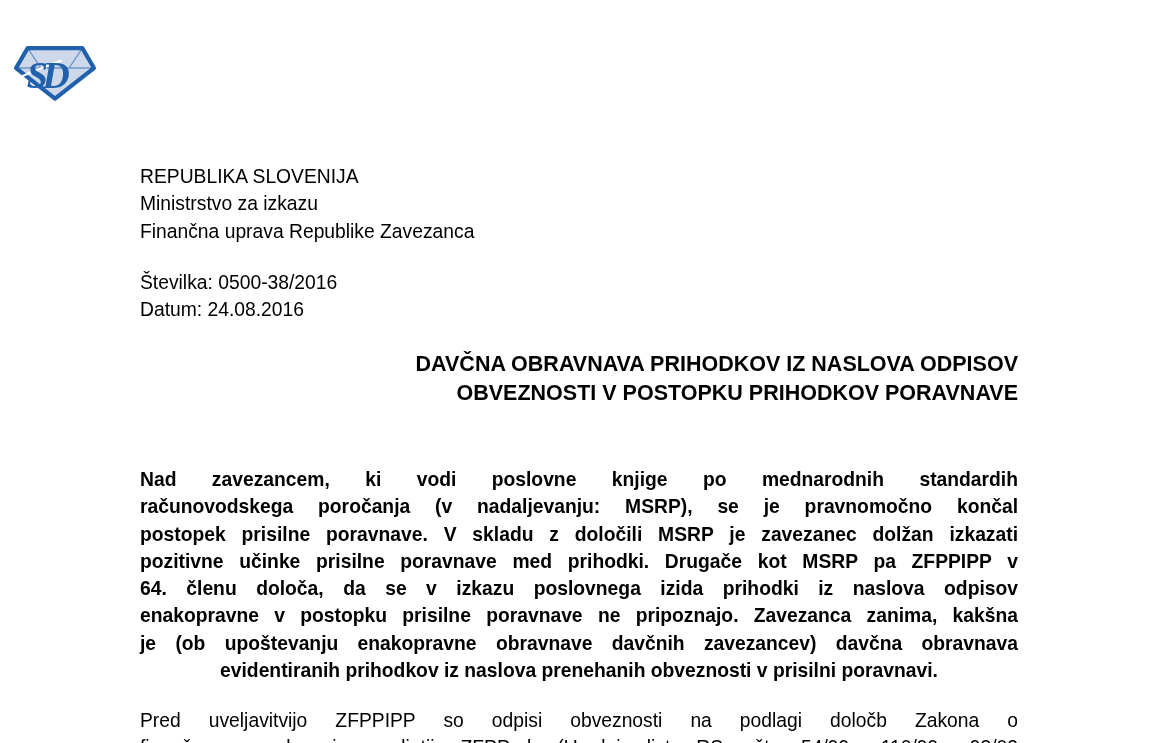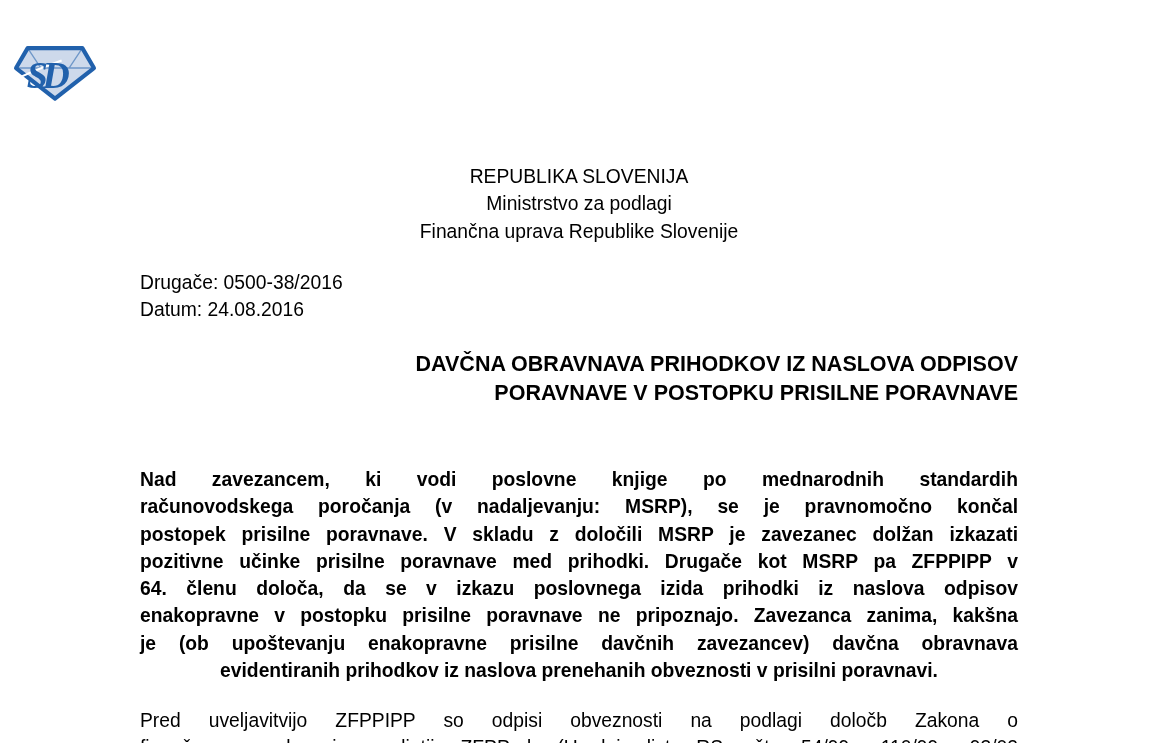--- a/index.html
+++ b/index.html
@@ -22,21 +22,21 @@
   .tblock {
     position: absolute;
     left: 140px;
     width: 878px;
   }
   .ln {
     font-size: 19.3px;
     line-height: 27.3px;
     white-space: pre;
   }
-  .letterhead { top: 163px; text-align: center; }
+  .letterhead { top: 163px; }
   .meta { top: 269px; }
   .title {
     top: 350px;
     font-weight: bold;
     font-size: 21.5px;
     line-height: 29px;
     text-align: right;
   }
   .tln { white-space: nowrap; }
   .para1 { top: 466px; font-weight: bold; }
@@ -60,42 +60,42 @@
 
   <svg class="logo" viewBox="0 0 100 70" aria-hidden="true">
     <polygon points="17,5 83,5 97,29 50,66 3,29" fill="#cdd9eb" stroke="#2161ac" stroke-width="5" stroke-linejoin="round"></polygon>
     <path d="M3,29 L97,29 M17,5 L33,29 M83,5 L67,29" stroke="#2161ac" stroke-width="1.6" fill="none" opacity="0.55"></path>
     <path d="M8,40 Q30,30 58,20" stroke="#ffffff" stroke-width="2.5" fill="none"></path>
     <text x="16" y="53" font-family="'Liberation Serif', serif" font-size="46" font-style="italic" font-weight="bold" fill="#2161ac" letter-spacing="-7">SD</text>
   </svg>
 
   <div class="tblock letterhead">
     <div class="ln">REPUBLIKA SLOVENIJA</div>
-    <div class="ln">Ministrstvo za podlagi</div>
-    <div class="ln">Finančna uprava Republike Slovenije</div>
+    <div class="ln">Ministrstvo za izkazu</div>
+    <div class="ln">Finančna uprava Republike Zavezanca</div>
   </div>
 
   <div class="tblock meta">
-    <div class="ln"><span>Drugače:</span> <span>0500-38/2016</span></div>
+    <div class="ln"><span>Številka:</span> <span>0500-38/2016</span></div>
     <div class="ln"><span>Datum:</span> <span>24.08.2016</span></div>
   </div>
 
   <div class="tblock title">
     <div class="tln">DAVČNA OBRAVNAVA PRIHODKOV IZ NASLOVA ODPISOV</div>
-    <div class="tln">PORAVNAVE V POSTOPKU PRISILNE PORAVNAVE</div>
+    <div class="tln">OBVEZNOSTI V POSTOPKU PRIHODKOV PORAVNAVE</div>
   </div>
 
   <div class="tblock para1">
     <div class="jline">Nad zavezancem, ki vodi poslovne knjige po mednarodnih standardih</div>
     <div class="jline">računovodskega poročanja (v nadaljevanju: MSRP), se je pravnomočno končal</div>
     <div class="jline">postopek prisilne poravnave. V skladu z določili MSRP je zavezanec dolžan izkazati</div>
     <div class="jline">pozitivne učinke prisilne poravnave med prihodki. Drugače kot MSRP pa ZFPPIPP v</div>
     <div class="jline">64. členu določa, da se v izkazu poslovnega izida prihodki iz naslova odpisov</div>
     <div class="jline">enakopravne v postopku prisilne poravnave ne pripoznajo. Zavezanca zanima, kakšna</div>
-    <div class="jline">je (ob upoštevanju enakopravne prisilne davčnih zavezancev) davčna obravnava</div>
+    <div class="jline">je (ob upoštevanju enakopravne obravnave davčnih zavezancev) davčna obravnava</div>
     <div class="lline">evidentiranih prihodkov iz naslova prenehanih obveznosti v prisilni poravnavi.</div>
   </div>
 
   <div class="tblock para2">
     <div class="jline">Pred uveljavitvijo ZFPPIPP so odpisi obveznosti na podlagi določb Zakona o</div>
     <div class="jline">finančnem poslovanju podjetij ZFPPod (Uradni list RS, št. 54/99, 110/99, 93/02</div>
   </div>
 
 </div>
 

